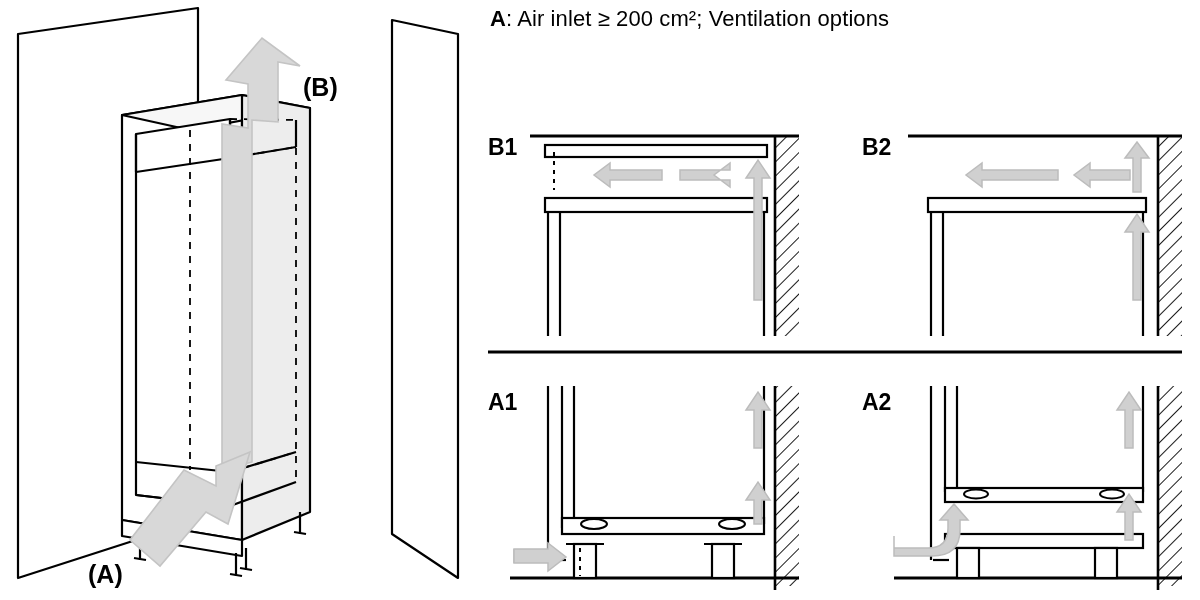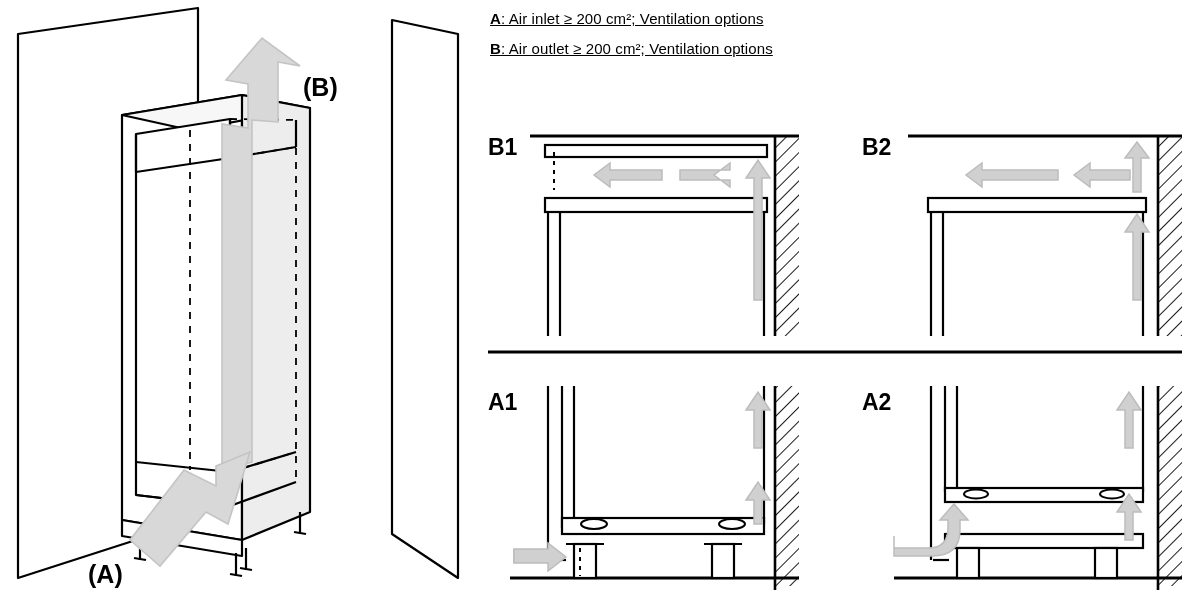--- a/index.html
+++ b/index.html
@@ -32,24 +32,23 @@
     left: 470px;
     top: 0;
     width: 730px;
     height: 600px;
   }
   .legend {
     position: absolute;
     left: 20px;
     top: 4px;
     width: 700px;
-    font-size: 15px;
+    font-size: 22px;
     line-height: 30px;
     letter-spacing: 0.1px;
-    text-decoration: underline;
   }
   .legend .row {
     white-space: nowrap;
   }
   .legend .key {
     font-weight: bold;
   }
   svg {
     display: block;
   }
@@ -128,23 +127,20 @@
       <text class="lbl-big" x="88" y="583">(A)</text>
     </svg>
   </div>
 
   <div class="panel-right">
 
     <div class="legend">
       <div class="row">
         <span class="key">A</span><span>: Air inlet ≥ 200 cm²; Ventilation options</span>
       </div>
-      <div class="row">
-        <span class="key">B</span><span>: Air outlet ≥ 200 cm²; Ventilation options</span>
-      </div>
     </div>
 
     <svg width="730" height="600" viewBox="0 0 730 600">
       <defs>
         <pattern id="hatch" width="10" height="10" patternTransform="rotate(45)" patternUnits="userSpaceOnUse">
           <line x1="0" y1="0" x2="0" y2="10" stroke="#000000" stroke-width="1.8"></line>
         </pattern>
       </defs>
 
       <line x1="18" y1="352" x2="712" y2="352" stroke="#000000" stroke-width="3"></line>

